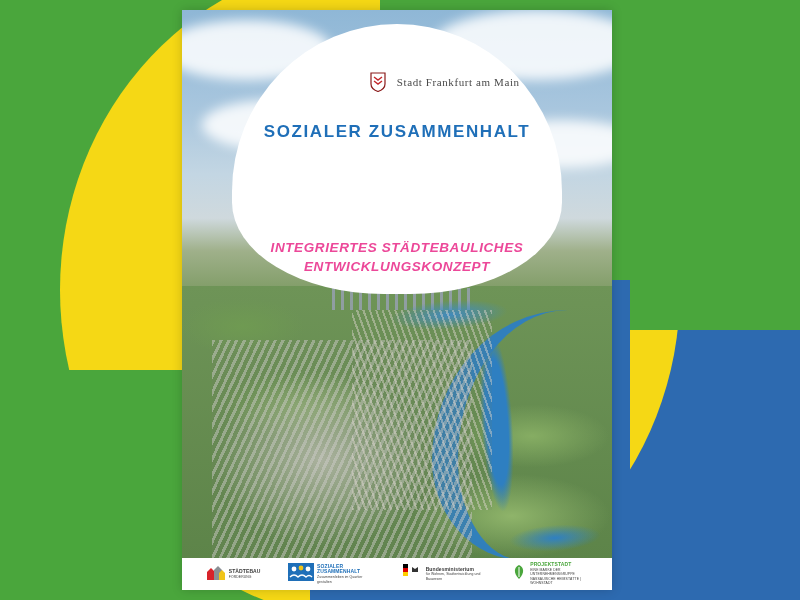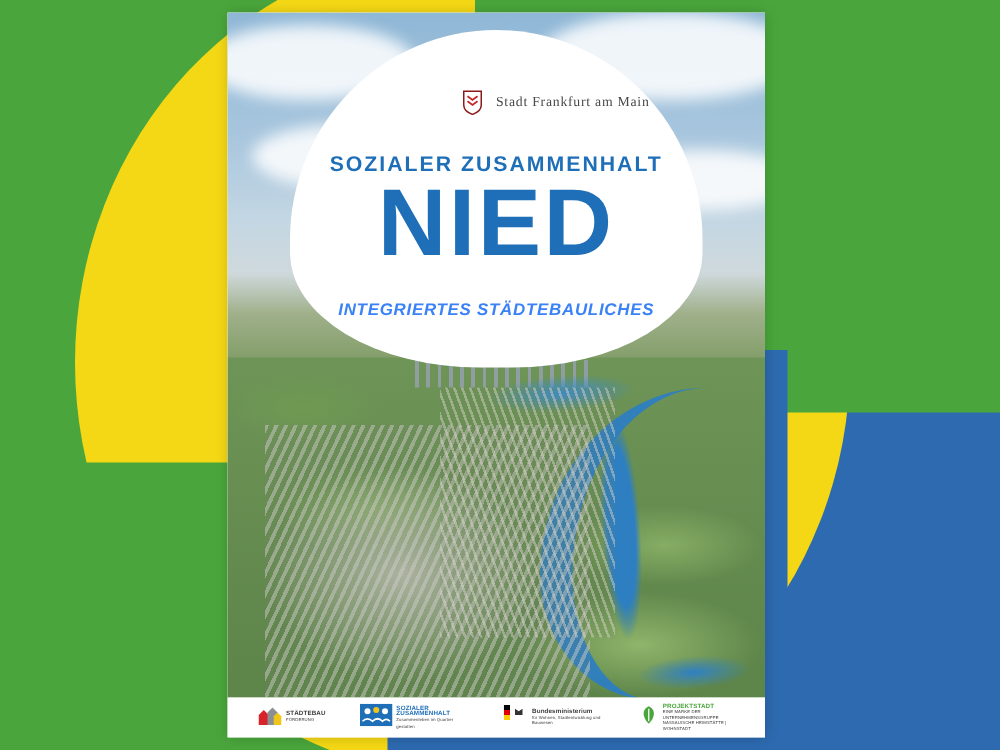--- a/index.html
+++ b/index.html
@@ -240,21 +240,21 @@
     position: absolute;
     left: 0;
     top: 228px;
     width: 430px;
     text-align: center;
     font-size: 13.5px;
     line-height: 19px;
     font-style: italic;
     font-weight: bold;
     letter-spacing: 0.6px;
-    color: #3b82f6;
+    color: #ec4899;
   }
 
   
   .footer {
     position: absolute;
     left: 0;
     bottom: 0;
     width: 430px;
     height: 32px;
     background: #ffffff;
@@ -317,23 +317,23 @@
       <span class="crest">
         <svg width="16" height="20" viewBox="0 0 16 20">
           <path d="M1 1 H15 V12 C15 16 11 18.5 8 19.5 C5 18.5 1 16 1 12 Z" fill="#ffffff" stroke="#8a1a1a" stroke-width="1.2"></path>
           <path d="M4 5 l4 3 l4 -3 M4 9 l4 3 l4 -3" stroke="#c3262a" stroke-width="1.4" fill="none"></path>
         </svg>
       </span>
       <span class="crest-text">Stadt Frankfurt am Main</span>
     </div>
 
     <div class="kicker">SOZIALER ZUSAMMENHALT</div>
-    <div class="headline">NIED</div>
     <div class="subline">
       <div>INTEGRIERTES STÄDTEBAULICHES</div>
+      <div>ENTWICKLUNGSKONZEPT</div>
     </div>
 
     <div class="footer">
 
       <div class="logo">
         <span class="logo-mark">
           <svg width="20" height="18" viewBox="0 0 20 18">
             <path d="M1 17 V9 L5 5 L9 9 V17 Z" fill="#d8232a"></path>
             <path d="M8 17 V7 L12 3 L16 7 V17 Z" fill="#8a8f94"></path>
             <path d="M13 17 V10 L16 7 L19 10 V17 Z" fill="#f0c419"></path>

